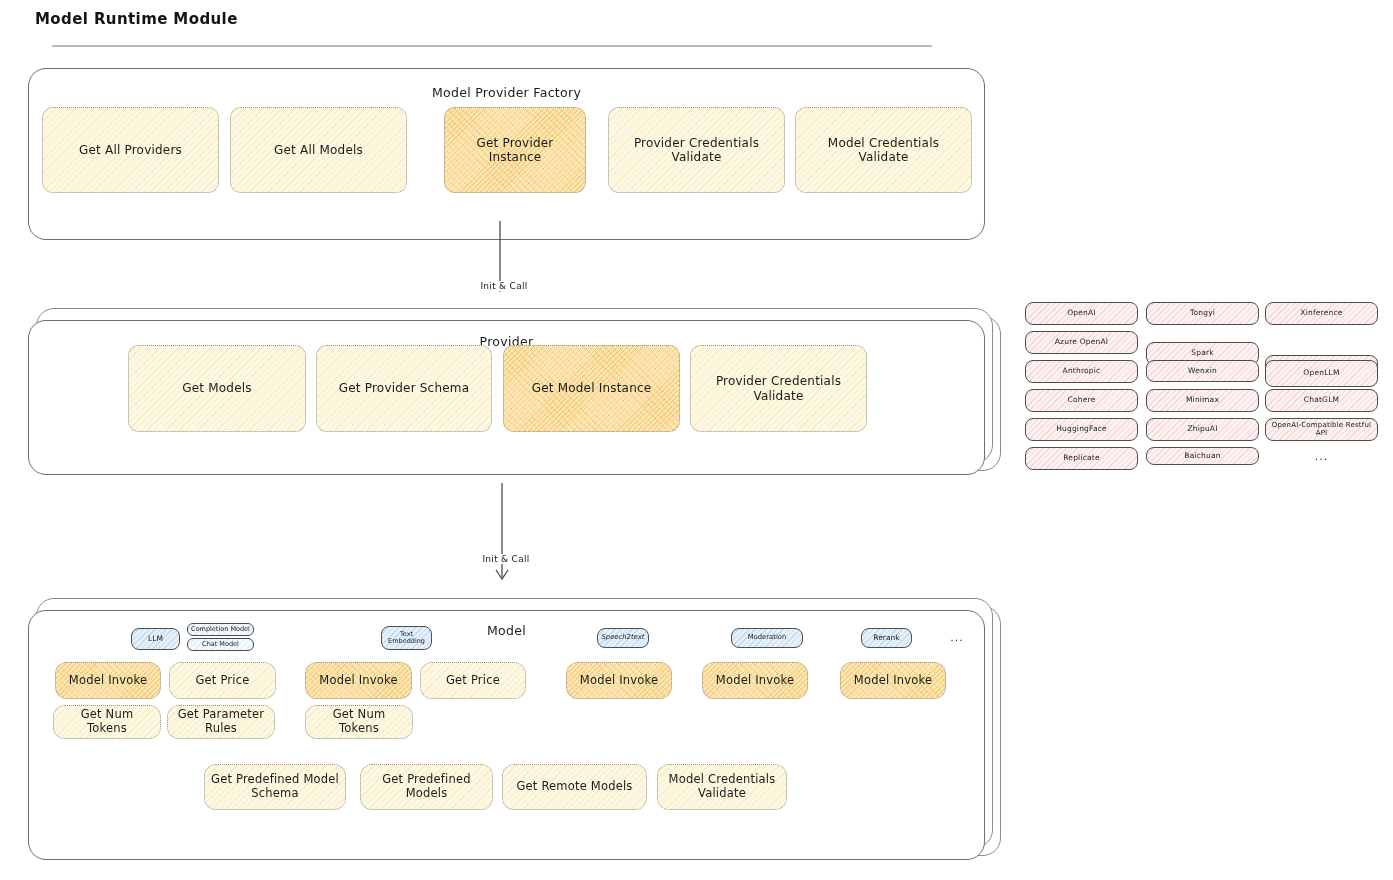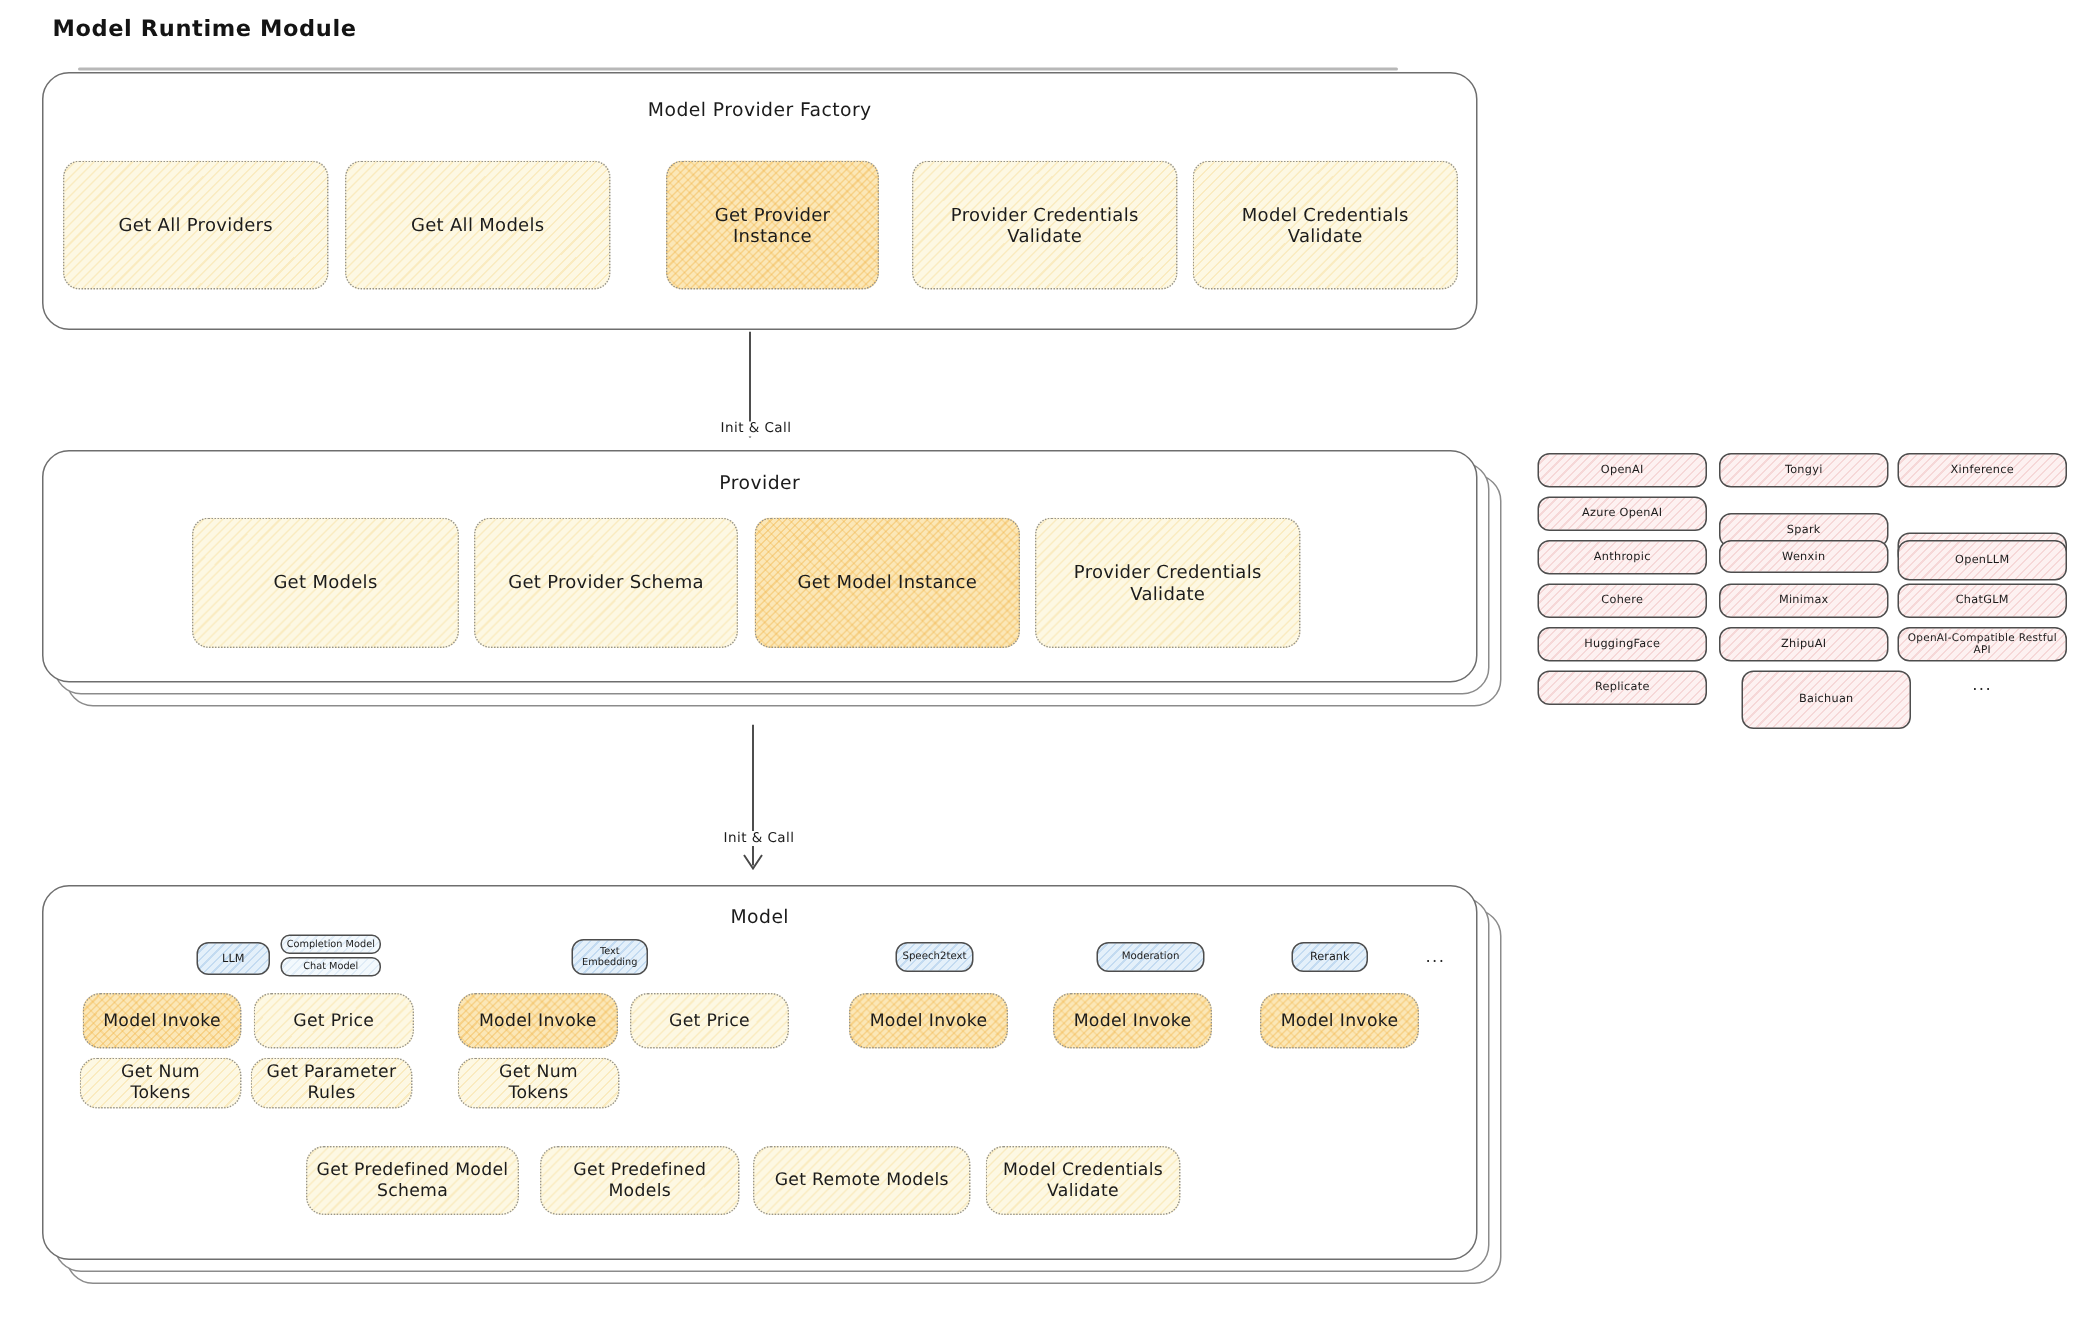--- a/index.html
+++ b/index.html
@@ -4,21 +4,21 @@
 <style>
   html,body{margin:0;padding:0;}
   body{
     width:1393px;height:880px;position:relative;overflow:hidden;
     background:#ffffff;color:#1b1b1b;
     font-family:"DejaVu Sans", sans-serif;
   }
   .abs{position:absolute;box-sizing:border-box;}
   
   .section{
-    border:1.6px solid #6e6e6e;border-radius:18px;background:#ffffff;
+    border:1.6px solid #6e6e6e;border-radius:18px;background:#ffffff;margin-top:20px;
   }
   .stack{
     border:1.4px solid #8b8b8b;border-radius:18px;background:#ffffff;
   }
   .sec-label{
     position:absolute;left:0;right:0;text-align:center;
     font-size:12.5px;letter-spacing:.3px;color:#1b1b1b;
   }
   
   .node{
@@ -117,40 +117,40 @@
 
 <div class="abs pink" style="left:1025px;top:389px;width:113px;height:23px;">Cohere</div>
 <div class="abs pink" style="left:1146px;top:389px;width:113px;height:23px;">Minimax</div>
 <div class="abs pink" style="left:1265px;top:389px;width:113px;height:23px;">ChatGLM</div>
 
 <div class="abs pink" style="left:1025px;top:418px;width:113px;height:23px;">HuggingFace</div>
 <div class="abs pink" style="left:1146px;top:418px;width:113px;height:23px;">ZhipuAI</div>
 <div class="abs pink" style="left:1265px;top:418px;width:113px;height:23px;font-size:7px;">OpenAI-Compatible Restful API</div>
 
 <div class="abs pink" style="left:1025px;top:447px;width:113px;height:23px;">Replicate</div>
-<div class="abs pink" style="left:1146px;top:447px;width:113px;height:39px;margin-left:15px;">Baichuan</div>
+<div class="abs pink" style="left:1146px;top:447px;width:113px;height:18px;">Baichuan</div>
 <div class="abs ellipsis" style="left:1265px;top:450px;width:113px;text-align:center;">...</div>
 
 <svg class="abs" style="left:489px;top:483px;" width="26" height="100" viewBox="0 0 26 100">
   <line x1="13" y1="0" x2="13" y2="94" stroke="#4a4a4a" stroke-width="1.3"></line>
   <polyline points="7,87 13,96 19,87" fill="none" stroke="#4a4a4a" stroke-width="1.3"></polyline>
 </svg>
 <div class="arrow-label" style="left:460px;top:521px;width:84px;">Init &amp; Call</div>
 
 <div class="abs stack" style="left:44px;top:606px;width:957px;height:250px;"></div>
 <div class="abs stack" style="left:36px;top:598px;width:957px;height:250px;"></div>
 <div class="abs section" style="left:28px;top:590px;width:957px;height:250px;">
   <div class="sec-label" style="top:12px;">Model</div>
 </div>
 
 <div class="abs tag" style="left:131px;top:628px;width:49px;height:22px;">LLM</div>
 <div class="abs minitag" style="left:187px;top:623px;width:67px;height:13px;">Completion Model</div>
 <div class="abs minitag" style="left:187px;top:638px;width:67px;height:13px;">Chat Model</div>
 <div class="abs tag" style="left:381px;top:626px;width:51px;height:24px;font-size:6.5px;padding:0 2px;">Text Embedding</div>
-<div class="abs tag" style="left:597px;top:628px;width:52px;height:20px;font-size:6.8px;">Speech2text</div>
+<div class="abs tag" style="left:597px;top:628px;width:52px;height:20px;font-size:6.8px;font-style:italic;">Speech2text</div>
 <div class="abs tag" style="left:731px;top:628px;width:72px;height:20px;font-size:6.8px;">Moderation</div>
 <div class="abs tag" style="left:861px;top:628px;width:51px;height:20px;">Rerank</div>
 <div class="abs ellipsis" style="left:945px;top:631px;width:24px;text-align:center;">...</div>
 
 <div class="abs node orange small-node" style="left:55px;top:662px;width:106px;height:37px;">Model Invoke</div>
 <div class="abs node yellow small-node" style="left:169px;top:662px;width:107px;height:37px;">Get Price</div>
 <div class="abs node orange small-node" style="left:305px;top:662px;width:107px;height:37px;">Model Invoke</div>
 <div class="abs node yellow small-node" style="left:420px;top:662px;width:106px;height:37px;">Get Price</div>
 <div class="abs node orange small-node" style="left:566px;top:662px;width:106px;height:37px;">Model Invoke</div>
 <div class="abs node orange small-node" style="left:702px;top:662px;width:106px;height:37px;">Model Invoke</div>

